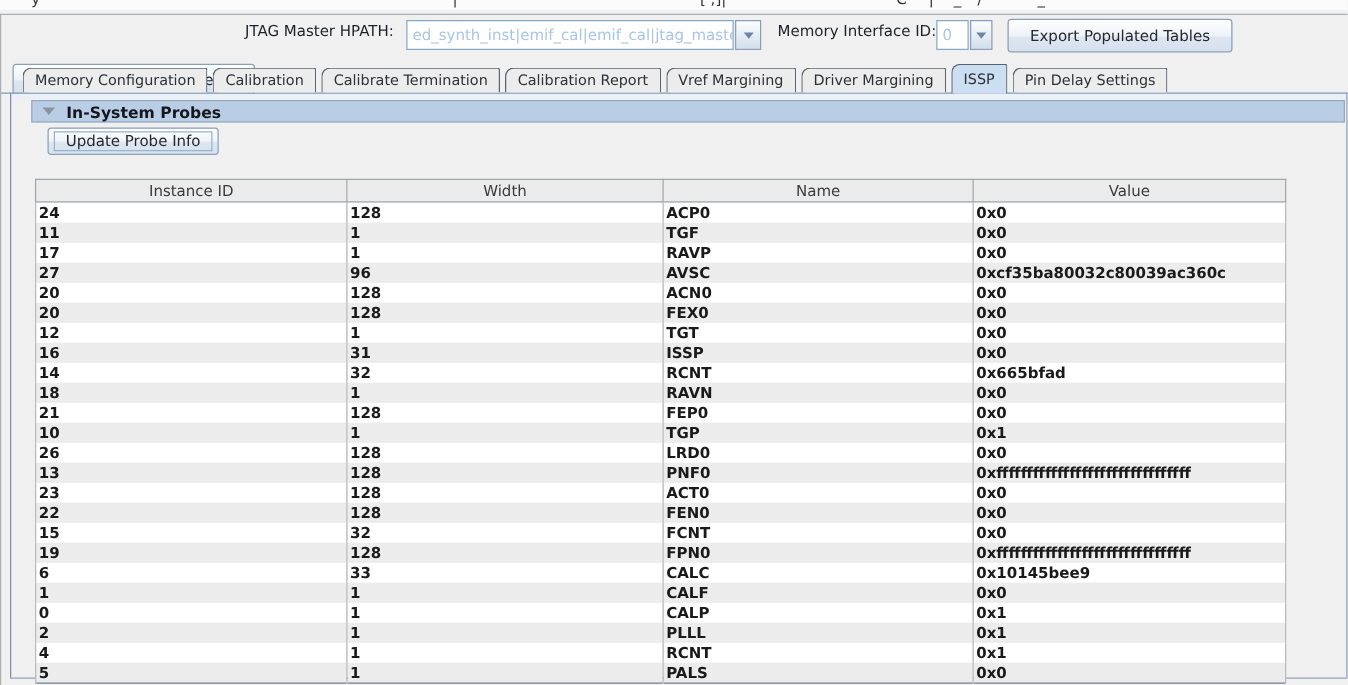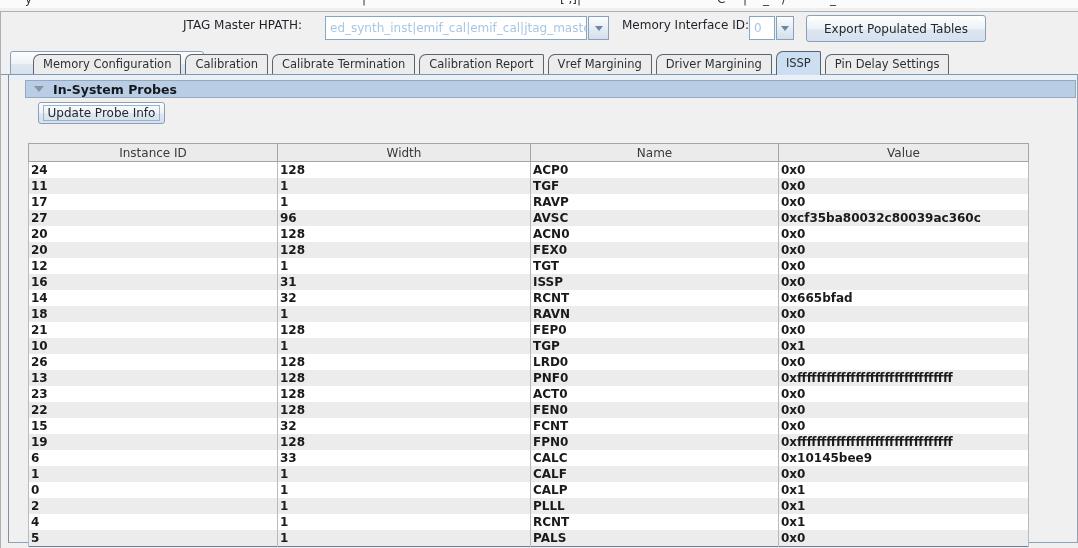--- a/index.html
+++ b/index.html
@@ -20,46 +20,46 @@
   
   .btn{
     position:absolute;box-sizing:border-box;
     background:linear-gradient(180deg,#fdfefe 0%,#eef3f8 50%,#dde6f0 55%,#d6e1ee 100%);
     border:1px solid #8ba0b8;border-radius:3px;
     font-family:inherit;font-size:12px;color:#24282e;
     display:flex;align-items:center;justify-content:center;cursor:default;padding:0;
   }
   .deactivate{left:10px;top:15px;width:194px;height:25px;margin-top:36px;}
   .export{left:806px;top:15px;width:180px;height:27px;}
-  .update-btn{left:38px;top:102px;width:127px;height:22px;}
+  .update-btn{left:38px;top:102px;width:137px;height:22px;}
   .focus-rect{position:absolute;left:4px;right:4px;top:2px;bottom:2px;border:1px solid #9ab2cc;pointer-events:none;}
   
   .lbl{position:absolute;height:24px;line-height:24px;white-space:nowrap;color:#1e2228;}
-  .jtag-lbl{left:183px;top:13px;}
+  .jtag-lbl{left:196px;top:13px;}
   .memif-lbl{left:622px;top:13px;}
   
   .combo{position:absolute;display:flex;}
   .jtag-combo{left:325px;top:16px;height:24px;}
   .memif-combo{left:749px;top:16px;height:24px;}
   .combo-field{
     box-sizing:border-box;height:24px;line-height:22px;background:#ffffff;
     border:1px solid #86a6c6;color:var(--disabled-text);
     padding:0 4px;overflow:hidden;white-space:nowrap;
   }
   .jtag-combo .combo-field{width:262px;}
   .memif-combo .combo-field{width:26px;}
   .combo-arrow{
     box-sizing:border-box;width:21px;height:24px;margin-left:1px;
     background:linear-gradient(180deg,#fdfefe,#e4ebf3 55%,#d3dfec);
     border:1px solid #8ba0b8;display:flex;align-items:center;justify-content:center;
   }
   .memif-combo .combo-arrow{width:18px;}
   .tri{width:0;height:0;border-left:4px solid transparent;border-right:4px solid transparent;border-top:5px solid #6f86a2;}
   
-  .tab-strip{position:absolute;left:33px;top:51px;height:23px;display:flex;align-items:flex-end;z-index:3;}
+  .tab-strip{position:absolute;left:18px;top:51px;height:23px;display:flex;align-items:flex-end;z-index:3;}
   .tab{
     box-sizing:border-box;height:20px;line-height:18px;padding:0 9px;margin-right:4px;
     background:#ececec;border:1px solid #5a646e;border-bottom:none;
     border-radius:7px 2px 0 0;font-size:11.5px;color:#2c3publiс036;color:#2c3036;white-space:nowrap;
   }
   .tab.selected{
     height:24px;line-height:22px;background:var(--tab-selected);
     position:relative;top:1px;z-index:4;
   }
   .pane-top-line{top:74px;left:1px;width:1077px;height:1px;background:#7d9ab5;z-index:2;}

